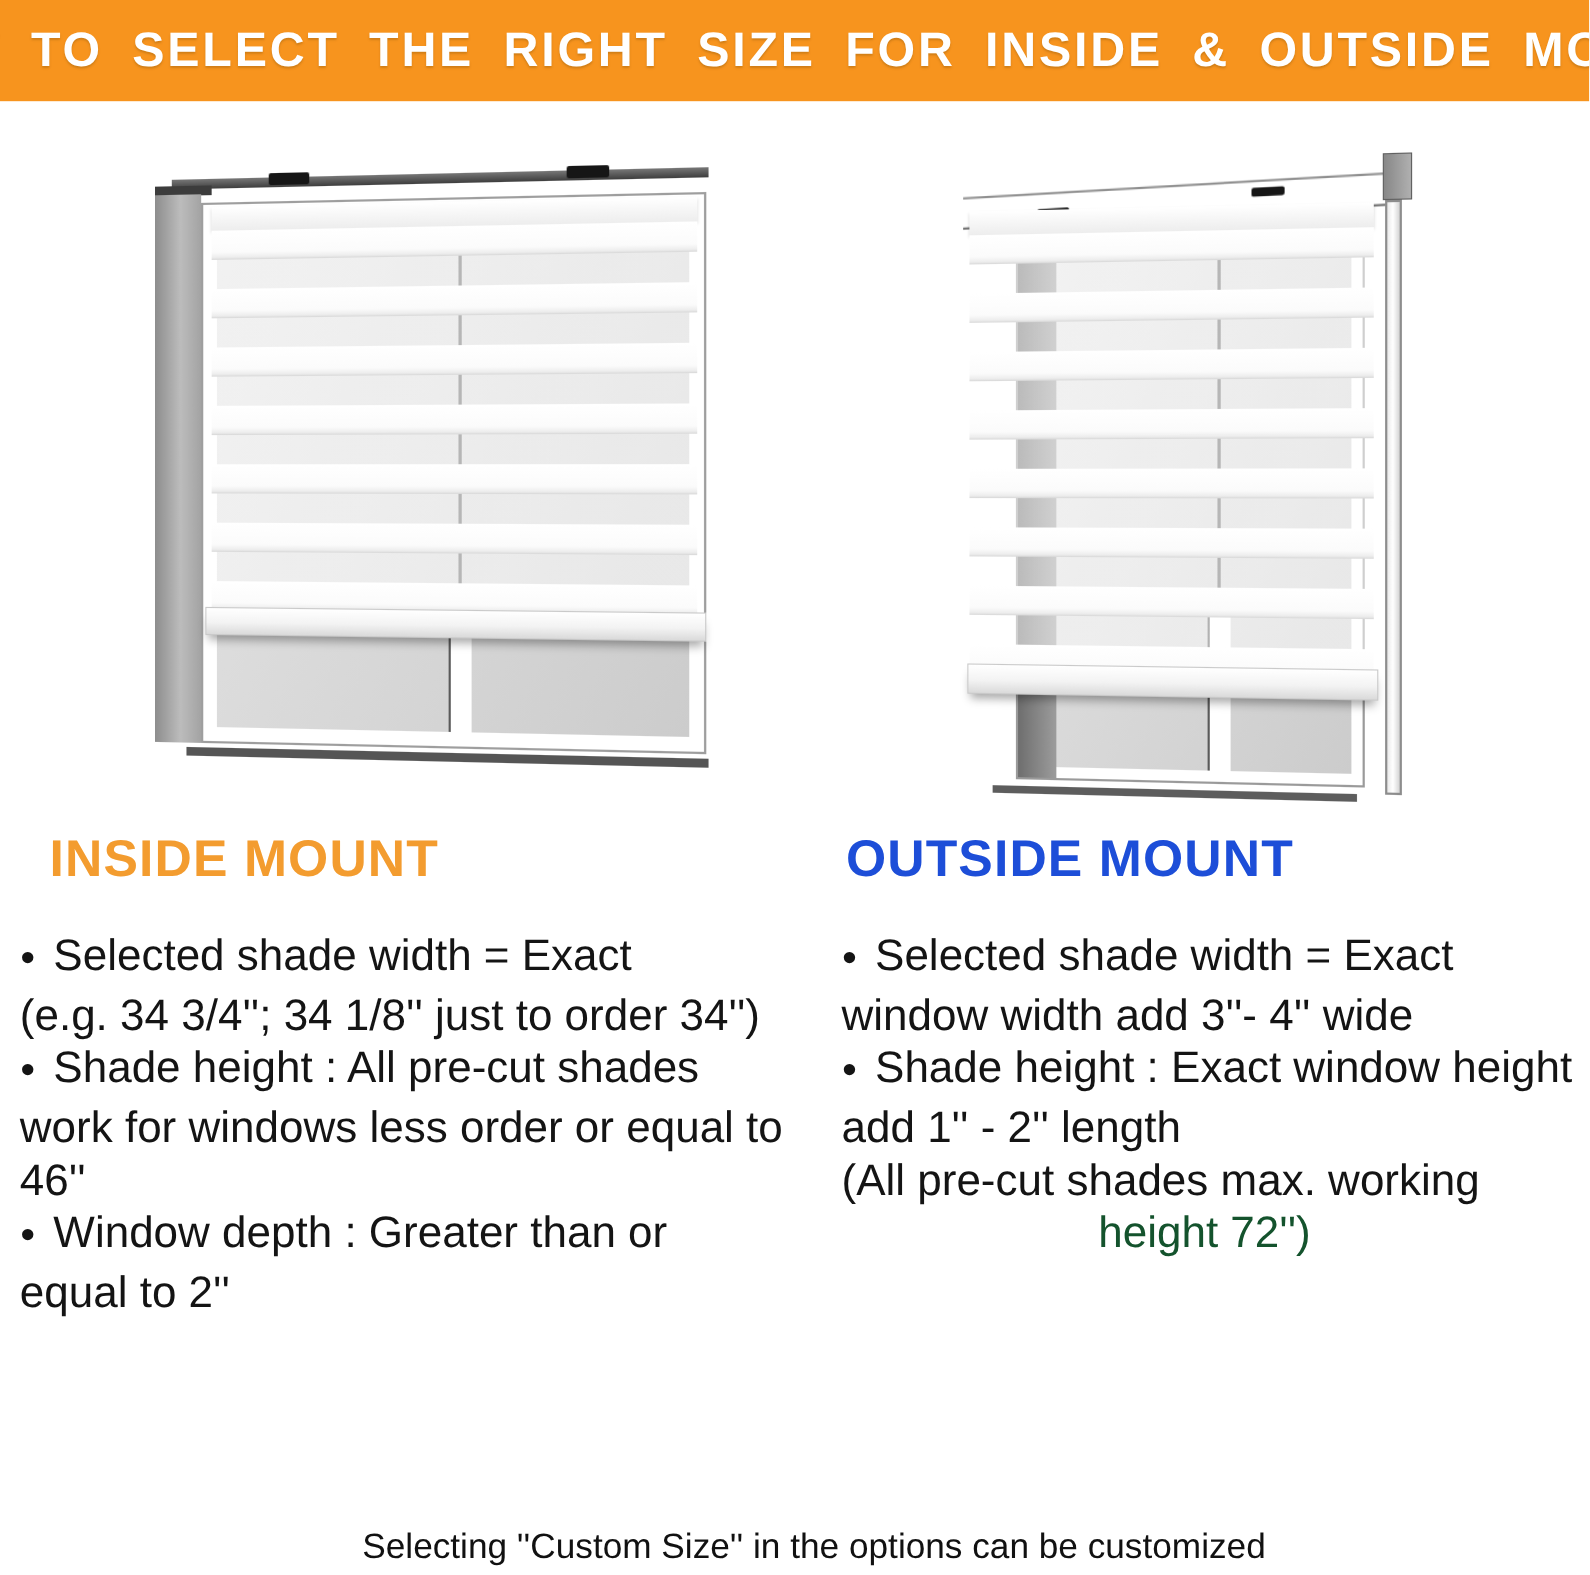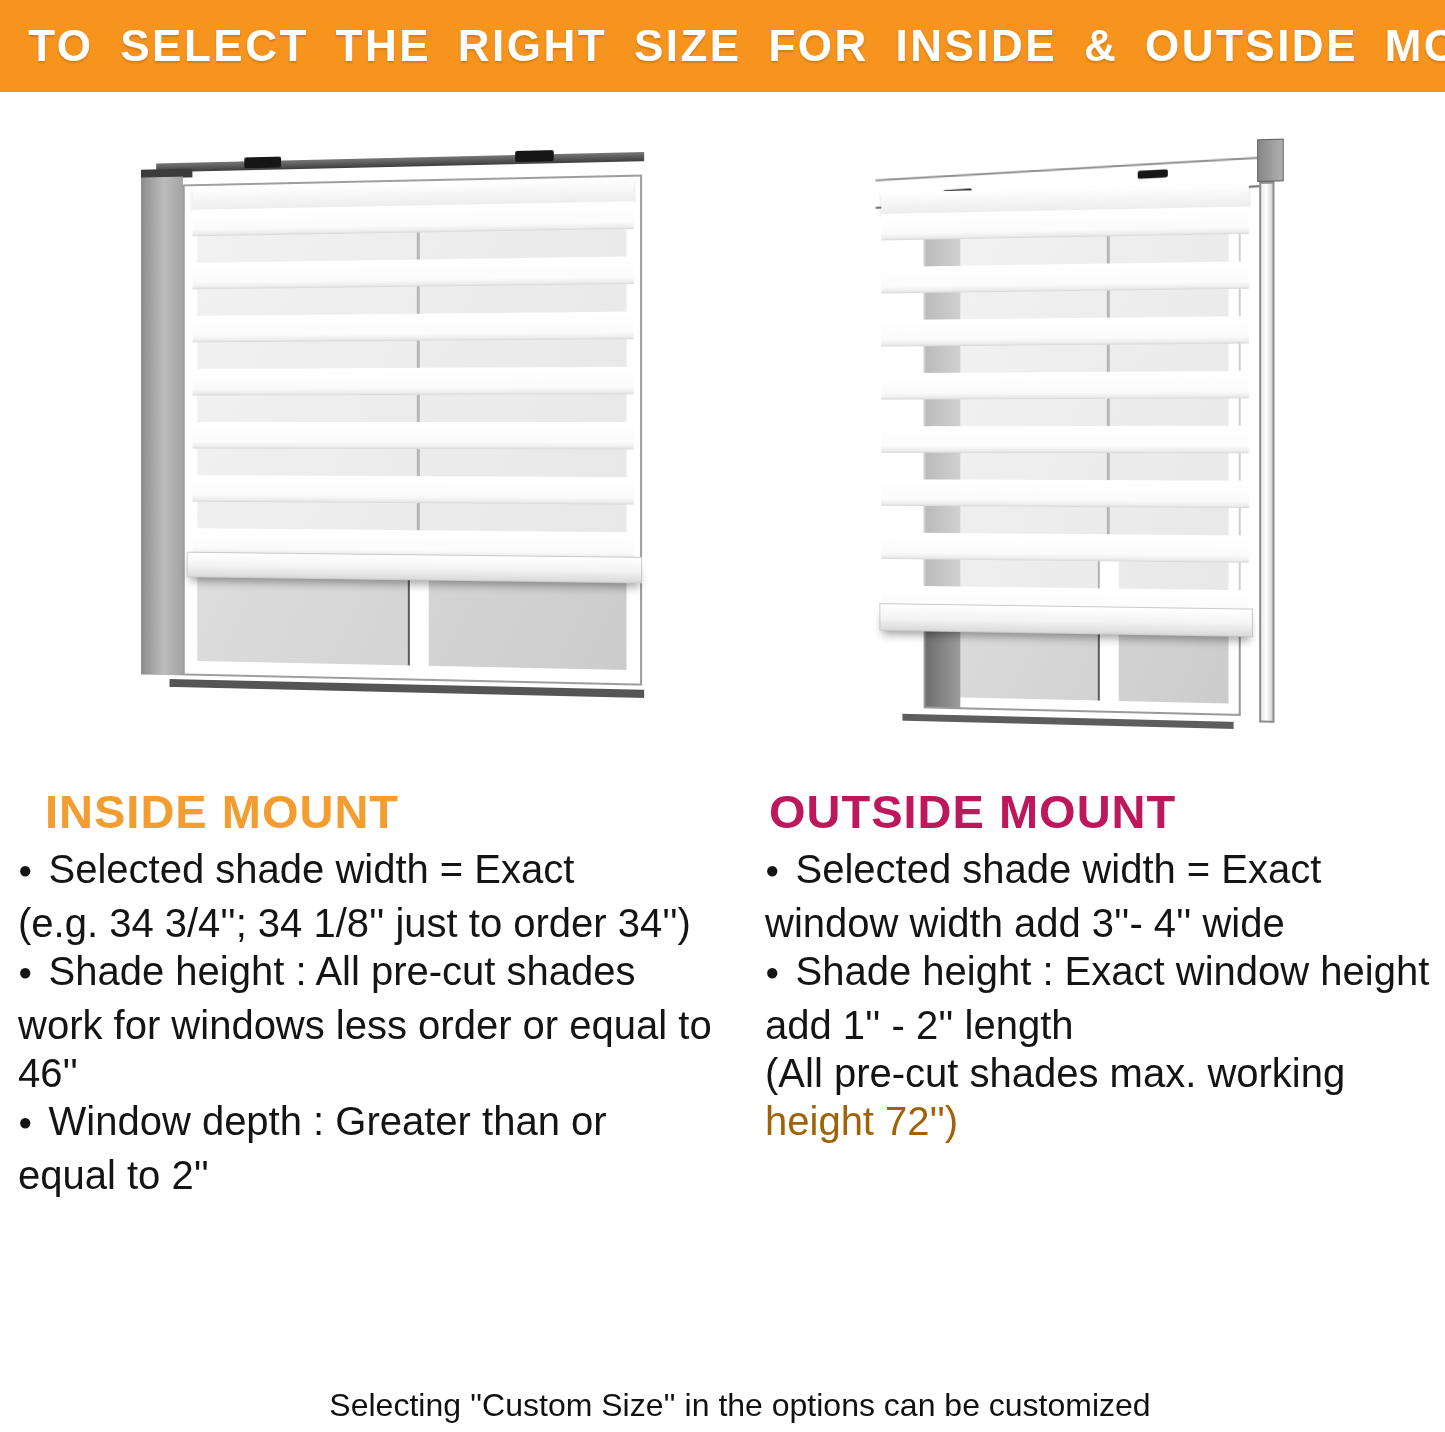--- a/index.html
+++ b/index.html
@@ -14,21 +14,20 @@
     display:flex;align-items:center;justify-content:center;
     font-weight:bold;font-size:44px;letter-spacing:2.5px;word-spacing:12px;
     text-shadow:0 2px 2px rgba(90,60,0,0.25);
     white-space:nowrap;
   }
 
   
   .mount-heading{
     position:absolute;top:752px;font-size:47px;font-weight:bold;letter-spacing:1px;
     white-space:nowrap;
-    margin-top:32px;
   }
   .heading-inside{left:45px;}
   .heading-outside{left:769px;}
 
   
   .col{position:absolute;top:845px;}
   .col-inside{left:18px;width:690px;}
   .col-outside{left:765px;width:660px;}
   .tline{font-size:40px;line-height:48px;color:#141414;white-space:nowrap;}
   .marker{font-size:24px;position:relative;top:-5px;margin-right:16px;}
@@ -176,35 +175,35 @@
       <div class="blind">
         <div class="valance"></div>
         <div class="stripes"></div>
       </div>
       <div class="bottomrail"></div>
       <div class="sill"></div>
     </div>
   </div>
 
   <div class="mount-heading heading-inside" style="color: rgb(243, 156, 47);">INSIDE MOUNT</div>
-  <div class="mount-heading heading-outside" style="color: #be185d;">OUTSIDE MOUNT</div>
+  <div class="mount-heading heading-outside" style="color: #1d4ed8;">OUTSIDE MOUNT</div>
 
   <div class="col col-inside">
       <div class="tline" style="color: rgb(20, 20, 20);"><span class="marker">●</span>Selected shade width = Exact</div>
       <div class="tline" style="color: rgb(20, 20, 20);">(e.g. 34 3/4''; 34 1/8'' just to order 34'')</div>
       <div class="tline" style="color: rgb(20, 20, 20);"><span class="marker">●</span>Shade height : All pre-cut shades</div>
       <div class="tline" style="color: rgb(20, 20, 20);">work for windows less order or equal to</div>
       <div class="tline" style="color: rgb(20, 20, 20);">46''</div>
       <div class="tline" style="color: rgb(20, 20, 20);"><span class="marker">●</span>Window depth : Greater than or</div>
       <div class="tline" style="color: rgb(20, 20, 20);">equal to 2''</div>
     </div>
   <div class="col col-outside">
       <div class="tline" style="color: rgb(20, 20, 20);"><span class="marker">●</span>Selected shade width = Exact</div>
       <div class="tline" style="color: rgb(20, 20, 20);">window width add 3''- 4'' wide</div>
       <div class="tline" style="color: rgb(20, 20, 20);"><span class="marker">●</span>Shade height : Exact window height</div>
       <div class="tline" style="color: rgb(20, 20, 20);">add 1'' - 2'' length</div>
       <div class="tline" style="color: rgb(20, 20, 20);">(All pre-cut shades max. working</div>
-      <div class="tline" style="color: #a16207;">height 72'')</div>
+      <div class="tline" style="color: #14532d; text-align: center;">height 72'')</div>
     </div>
 
   <div class="footer">Selecting ''Custom Size'' in the options can be customized</div>
 
 </div>
 
 </body></html>

